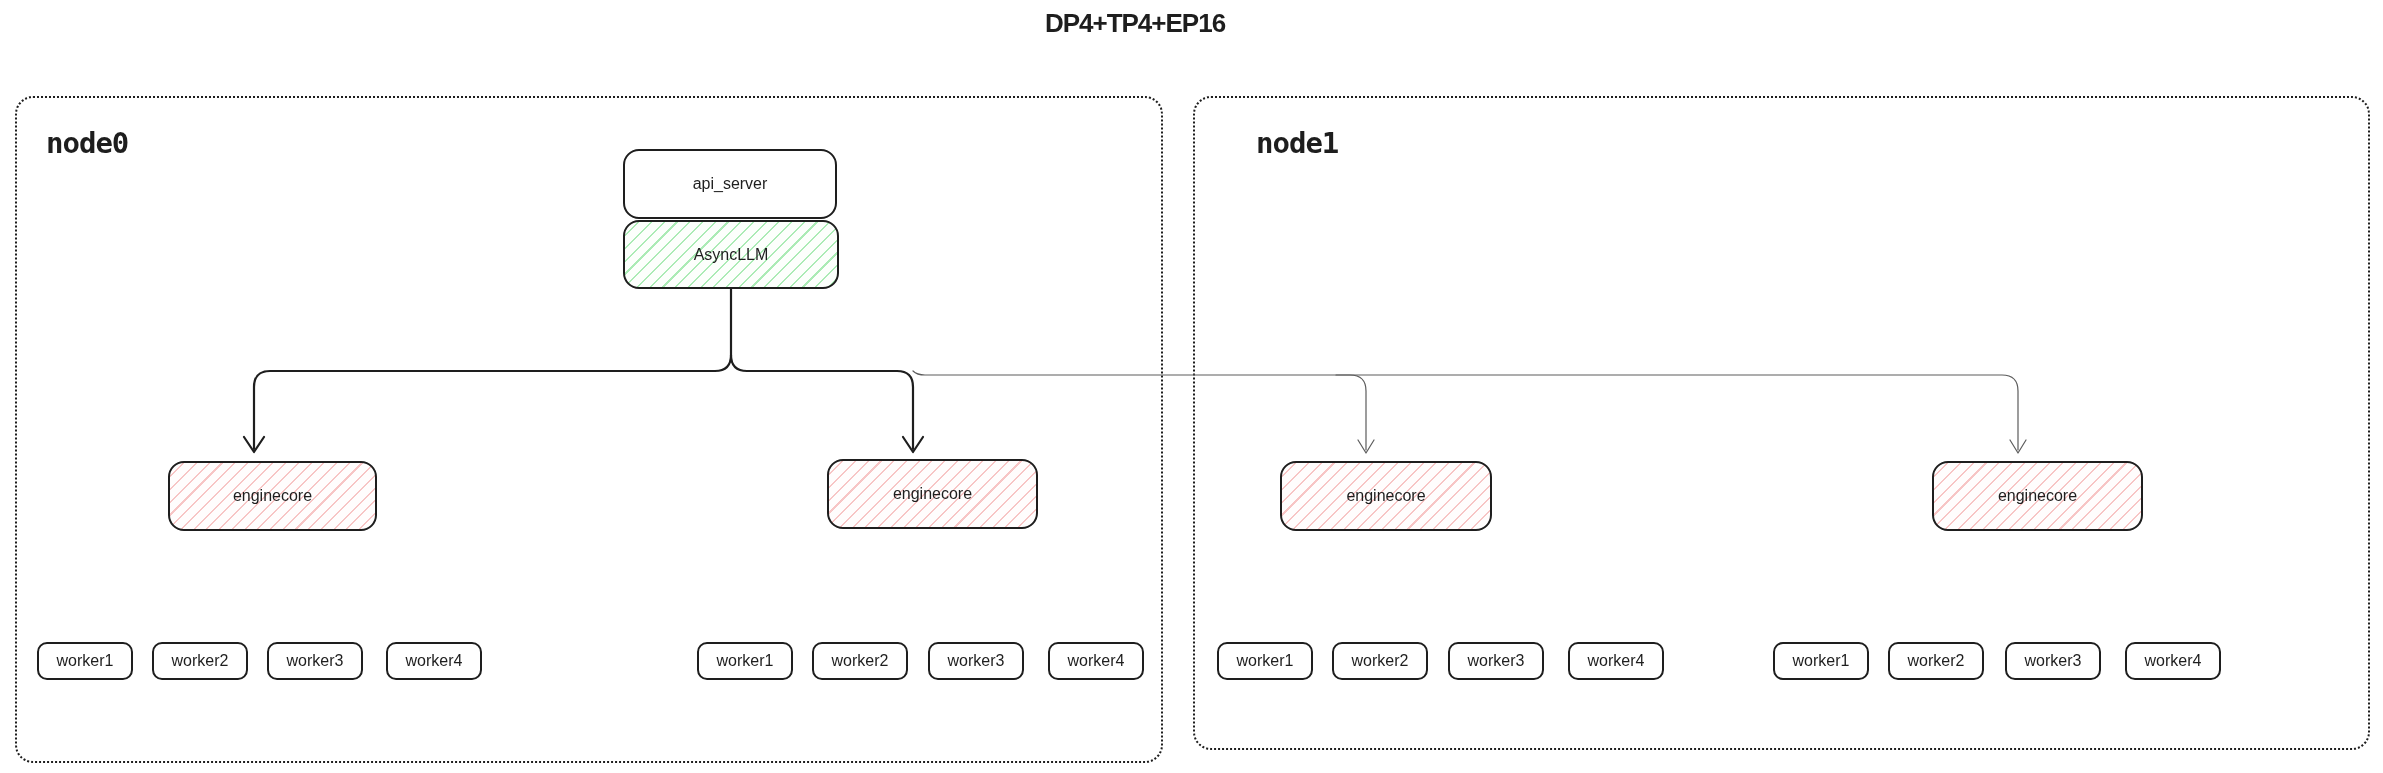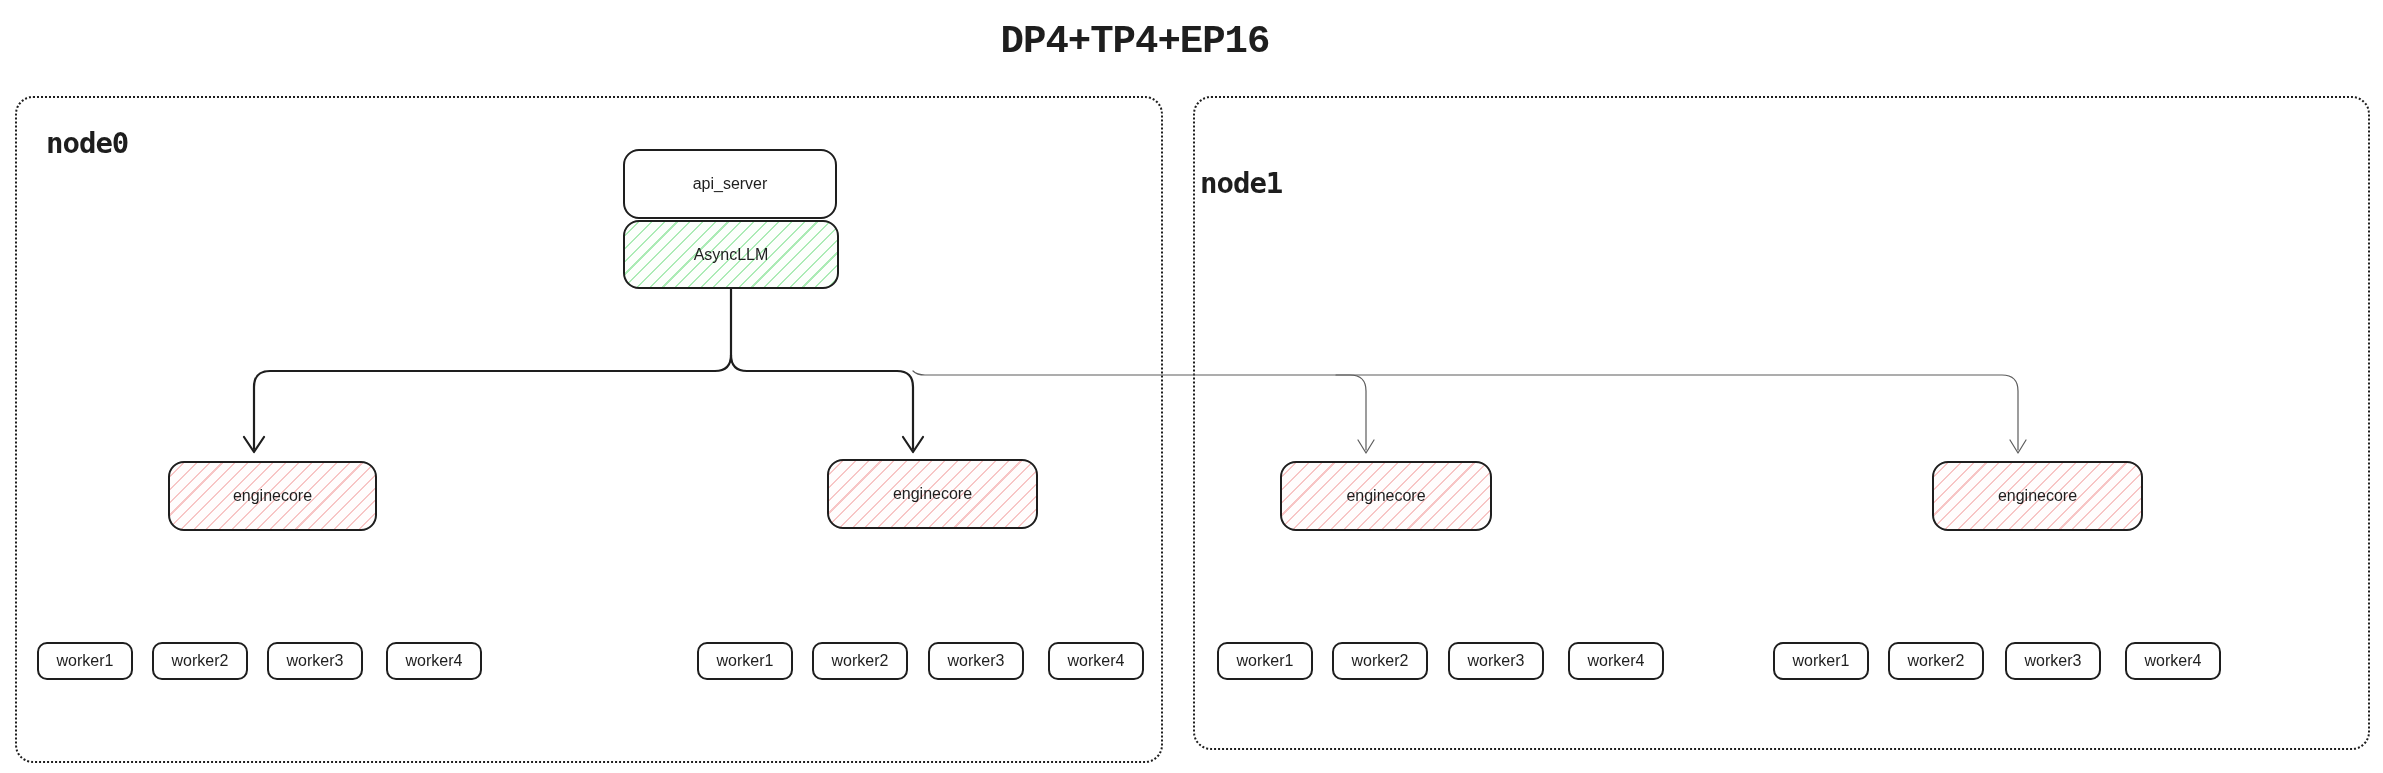--- a/index.html
+++ b/index.html
@@ -7,25 +7,25 @@
     position: relative;
     width: 2383px;
     height: 773px;
     background: #ffffff;
     font-family: "Liberation Sans", sans-serif;
     color: #1e1e1e;
     overflow: hidden;
   }
   .title {
     position: absolute;
-    top: 20px;
+    top: 8px;
     left: 1135px;
     transform: translateX(-50%);
-    font-family: Liberation Mono, monospace;
-    font-size: 39px;
+    font-family: Liberation Sans, sans-serif;
+    font-size: 26px;
     font-weight: 600;
     letter-spacing: -1px;
     white-space: nowrap;
   }
   .node {
     position: absolute;
     box-sizing: border-box;
     border: 2.5px dotted #1e1e1e;
     border-radius: 18px;
     background: transparent;
@@ -33,21 +33,21 @@
   #node0 { left: 15px;   top: 96px; width: 1148px; height: 667px; }
   #node1 { left: 1193px; top: 96px; width: 1177px; height: 654px; }
   .node-label {
     position: absolute;
     font-family: "DejaVu Sans Mono", monospace;
     font-size: 29px;
     font-weight: 700;
     letter-spacing: -1px;
   }
   #node0-label { left: 46px;   top: 126px; }
-  #node1-label { left: 1200px; top: 126px; margin-top: 40px; }
+  #node1-label { left: 1256px; top: 126px; }
   .box {
     position: absolute;
     box-sizing: border-box;
     border: 2px solid #1e1e1e;
     border-radius: 16px;
     background: #ffffff;
     display: flex;
     align-items: center;
     justify-content: center;
     font-size: 16px;

